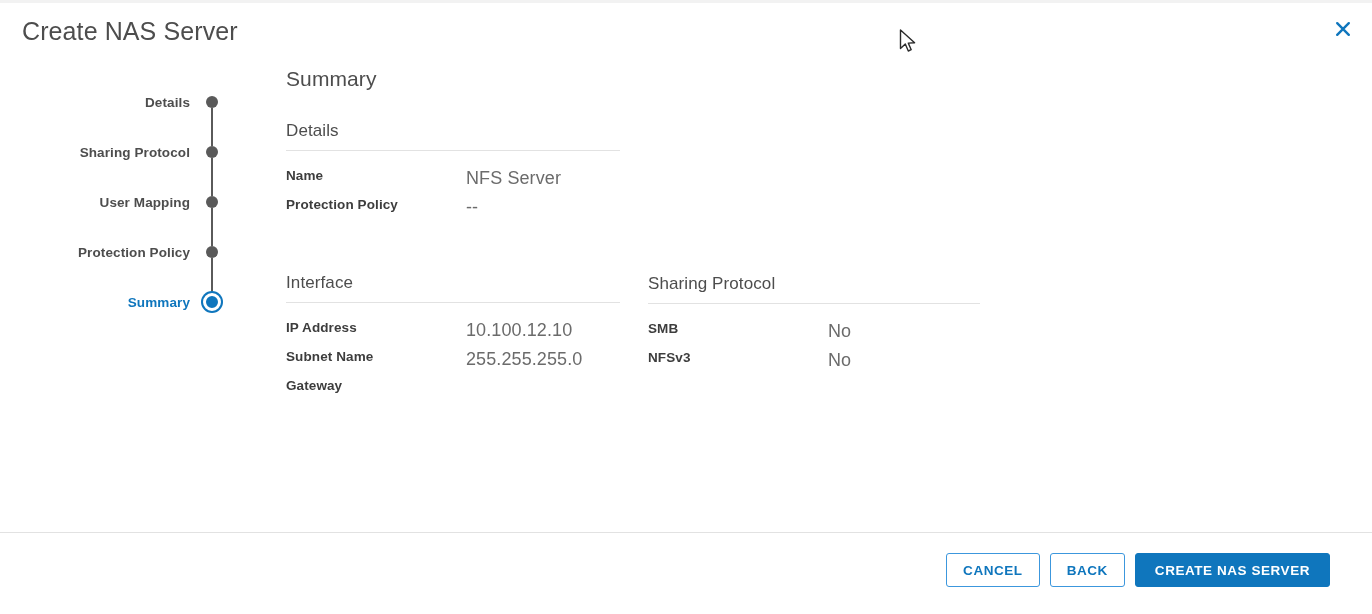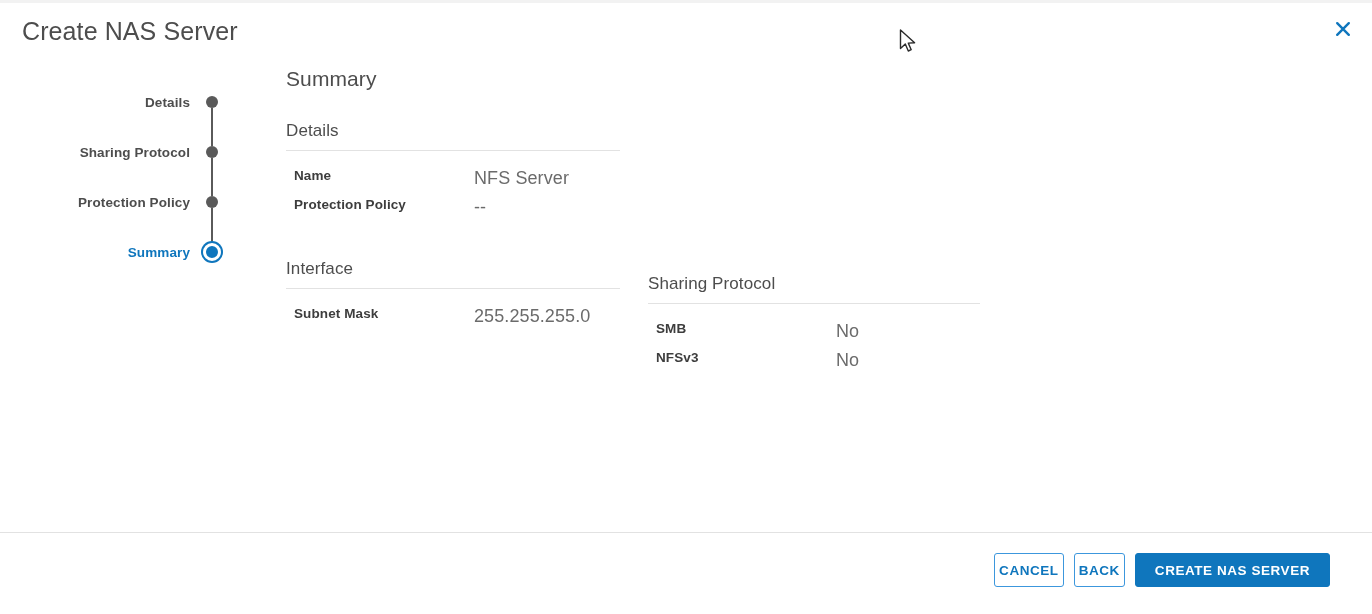--- a/index.html
+++ b/index.html
@@ -158,54 +158,53 @@
     height: 29px;
     align-items: flex-start;
   }
   .kv-key {
     width: 180px;
     flex: 0 0 180px;
     font-size: 13.5px;
     font-weight: 700;
     color: #3d3d3d;
     letter-spacing: 0.1px;
-    margin-left: 8px;
   }
   .kv-val {
     font-size: 18px;
     font-weight: 400;
     color: #6b6b6b;
     letter-spacing: 0.1px;
     white-space: nowrap;
     overflow: hidden;
   }
 
   #section-details  { left: 0;   top: 60px;  width: 334px; }
-  #section-interface{ left: 0;   top: 198px; width: 334px; }
+  #section-interface{ left: 0;   top: 212px; width: 334px; }
   #section-sharing  { left: 362px; top: 213px; width: 332px; }
 
   
   .footer {
     position: absolute;
     left: 0;
     right: 0;
     bottom: 0;
     height: 81px;
     border-top: 1px solid #e2e2e2;
   }
   .footer-actions {
     position: absolute;
     right: 42px;
     top: 20px;
     display: flex;
     gap: 10px;
   }
   .btn {
     height: 34px;
-    padding: 0 4px;
+    padding: 0 16px;
     border-radius: 3px;
     font-size: 13.5px;
     font-weight: 700;
     letter-spacing: 0.55px;
     display: flex;
     align-items: center;
     justify-content: center;
     cursor: pointer;
     box-sizing: border-box;
     font-family: "Liberation Sans", sans-serif;
@@ -253,20 +252,25 @@
       <span class="step-dot"></span>
       <span class="step-line"></span>
     </div>
 
     <div class="step">
       <span class="step-label">Sharing Protocol</span>
       <span class="step-dot"></span>
       <span class="step-line"></span>
     </div>
 
+    <div class="step">
+      <span class="step-label">User Mapping</span>
+      <span class="step-dot"></span>
+      <span class="step-line"></span>
+    </div>
 
     <div class="step">
       <span class="step-label">Protection Policy</span>
       <span class="step-dot"></span>
       <span class="step-line"></span>
     </div>
 
     <div class="step active">
       <span class="step-label">Summary</span>
       <span class="step-dot"></span>
@@ -290,22 +294,30 @@
           <div class="kv-key">Protection Policy</div>
           <div class="kv-val">--</div>
         </div>
       </div>
     </div>
 
     <div class="section" id="section-interface">
       <div class="section-title">Interface</div>
       <div class="kv-list">
         <div class="kv-row">
-          <div class="kv-key">Subnet Mask</div>
+          <div class="kv-key">IP Address</div>
+          <div class="kv-val">10.100.12.10</div>
+        </div>
+        <div class="kv-row">
+          <div class="kv-key">Subnet Name</div>
           <div class="kv-val">255.255.255.0</div>
+        </div>
+        <div class="kv-row">
+          <div class="kv-key">Gateway</div>
+          <div class="kv-val"></div>
         </div>
       </div>
     </div>
 
     <div class="section" id="section-sharing">
       <div class="section-title">Sharing Protocol</div>
       <div class="kv-list">
         <div class="kv-row">
           <div class="kv-key">SMB</div>
           <div class="kv-val">No</div>

